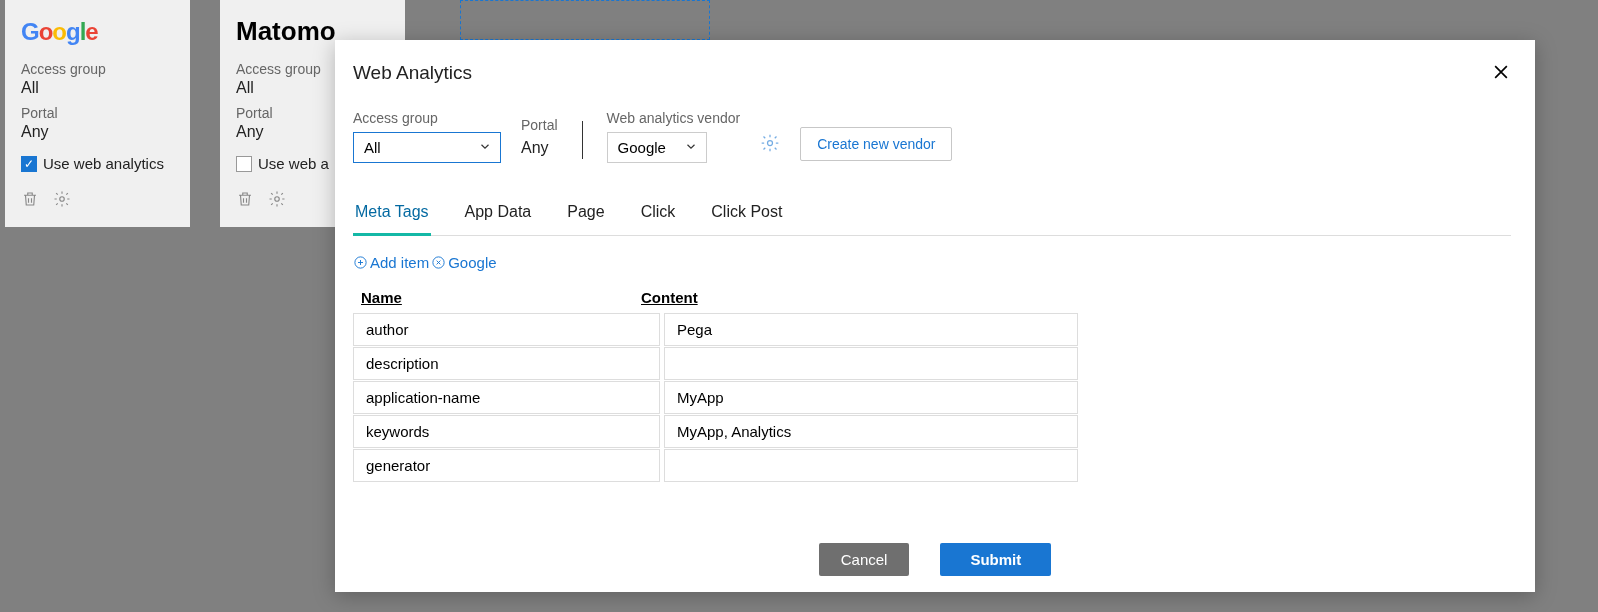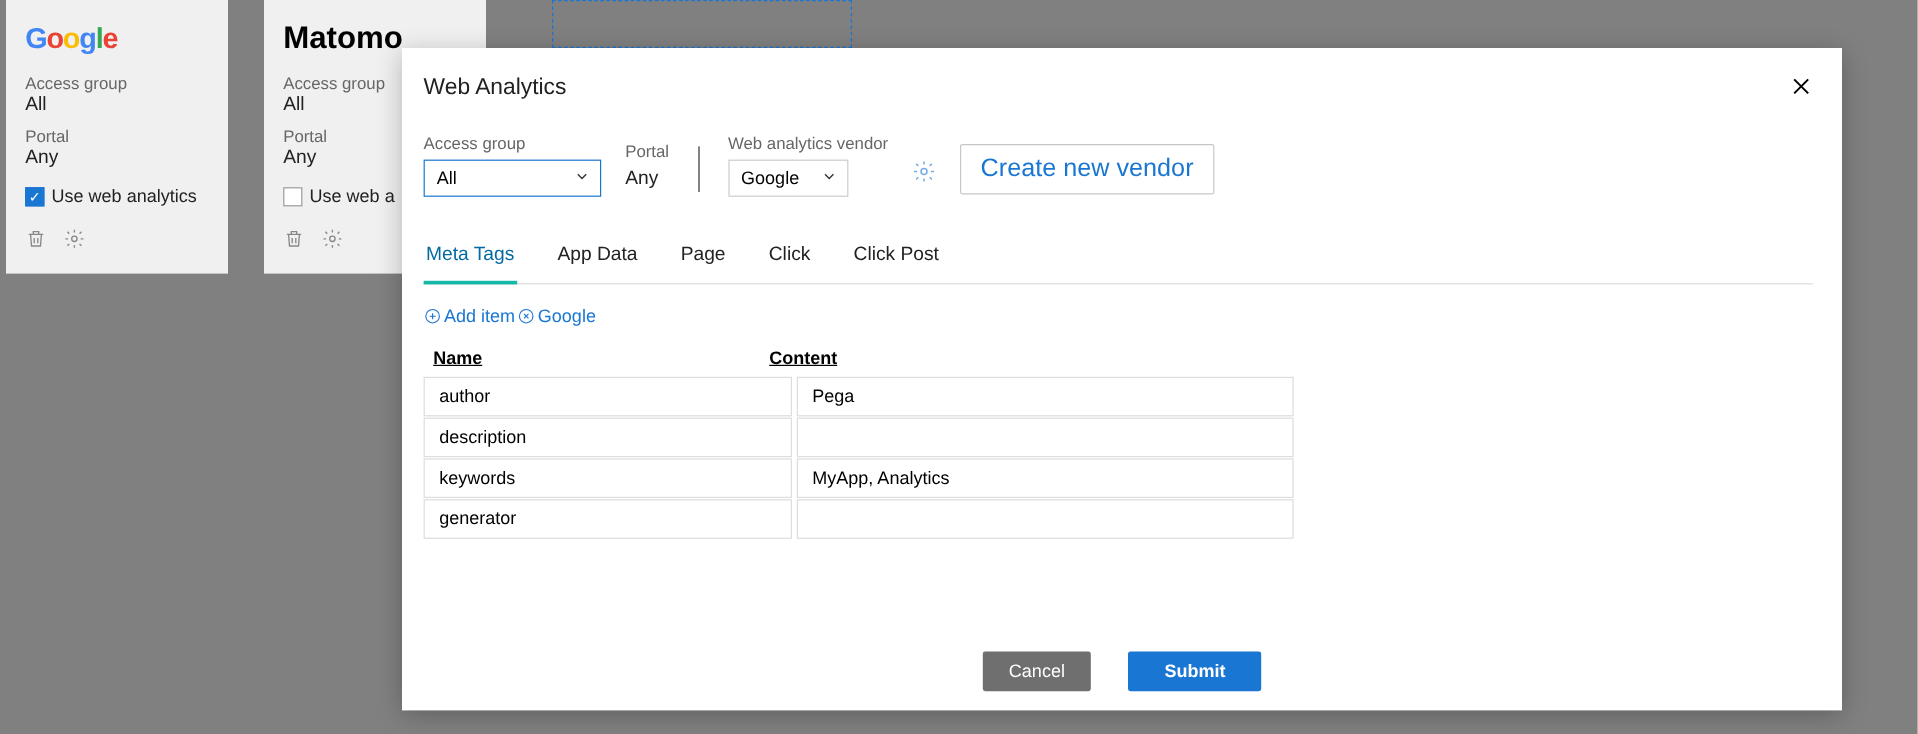--- a/index.html
+++ b/index.html
@@ -78,21 +78,21 @@
   }
   .select.highlight { border:1.5px solid #1976d2;}
   .select .chev { position:absolute; right:8px; top:50%; transform:translateY(-50%);}
   .select .chev svg { width:14px; height:14px; stroke:#333; stroke-width:2; fill:none;}
   .portal-val { font-size:16px; color:#222; padding-bottom:6px;}
   .vdivider { width:1px; height:38px; background:#333; margin:0 4px 4px 4px; align-self:flex-end;}
   .gear-btn svg { width:20px; height:20px; stroke:#1976d2; fill:none; stroke-width:1.5;}
   .gear-btn { align-self:flex-end; margin-bottom:6px; cursor:pointer; opacity:0.6;}
   .link-btn {
     border:1px solid #c7c7c7; color:#1976d2; background:#fff;
-    padding:8px 16px; font-size:21px; cursor:pointer; border-radius:2px;
+    padding:8px 16px; font-size:14px; cursor:pointer; border-radius:2px;
     align-self:flex-end; margin-bottom:2px;
   }
   
   .tabs {
     display:flex; gap:32px; margin-top:40px; border-bottom:1px solid #ddd;
   }
   .tab { padding:0 2px 12px 2px; font-size:16px; color:#222; cursor:pointer;}
   .tab.active { color:#0369a1; border-bottom:3px solid #14b8a6; margin-bottom:-1px;text-align:center;}
   
   .tbl-toolbar { display:flex; gap:2px; margin-top:18px; font-size:15px;}
@@ -254,20 +254,24 @@
     <div id="tbl-body">
         <div class="tbl-row">
           <div class="td td-name"><input class="td-input" value="author" style=""></div>
           <div class="td td-content"><input class="td-input" value="Pega" style=""></div>
         </div>
         <div class="tbl-row">
           <div class="td td-name"><input class="td-input" value="description" style=""></div>
           <div class="td td-content"><input class="td-input" value="" style=""></div>
         </div>
         <div class="tbl-row">
+          <div class="td td-name"><input class="td-input" value="application-name" style=""></div>
+          <div class="td td-content"><input class="td-input" value="MyApp" style=""></div>
+        </div>
+        <div class="tbl-row">
           <div class="td td-name"><input class="td-input" value="keywords" style=""></div>
           <div class="td td-content"><input class="td-input" value="MyApp, Analytics" style=""></div>
         </div>
         <div class="tbl-row">
           <div class="td td-name"><input class="td-input" value="generator" style=""></div>
           <div class="td td-content"><input class="td-input" value="" style=""></div>
         </div>
       </div>
   </div>
 

